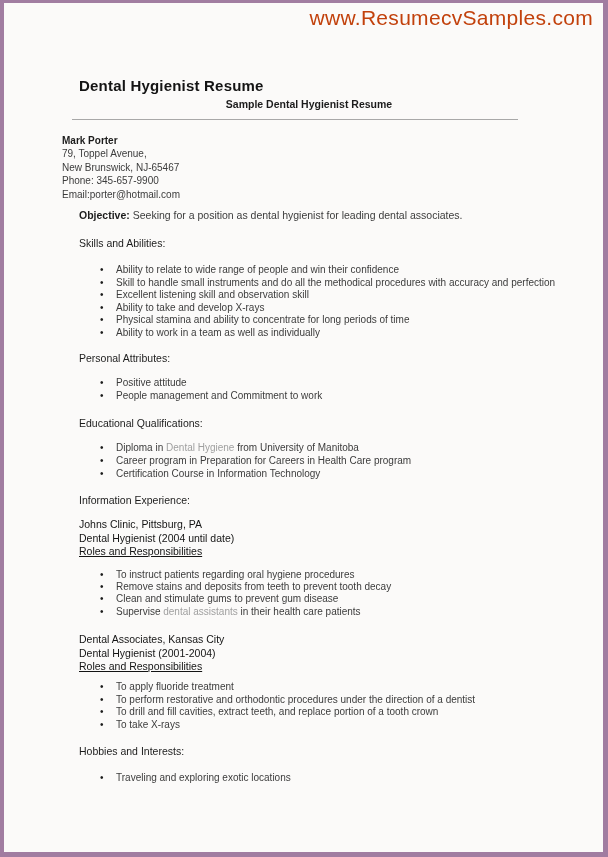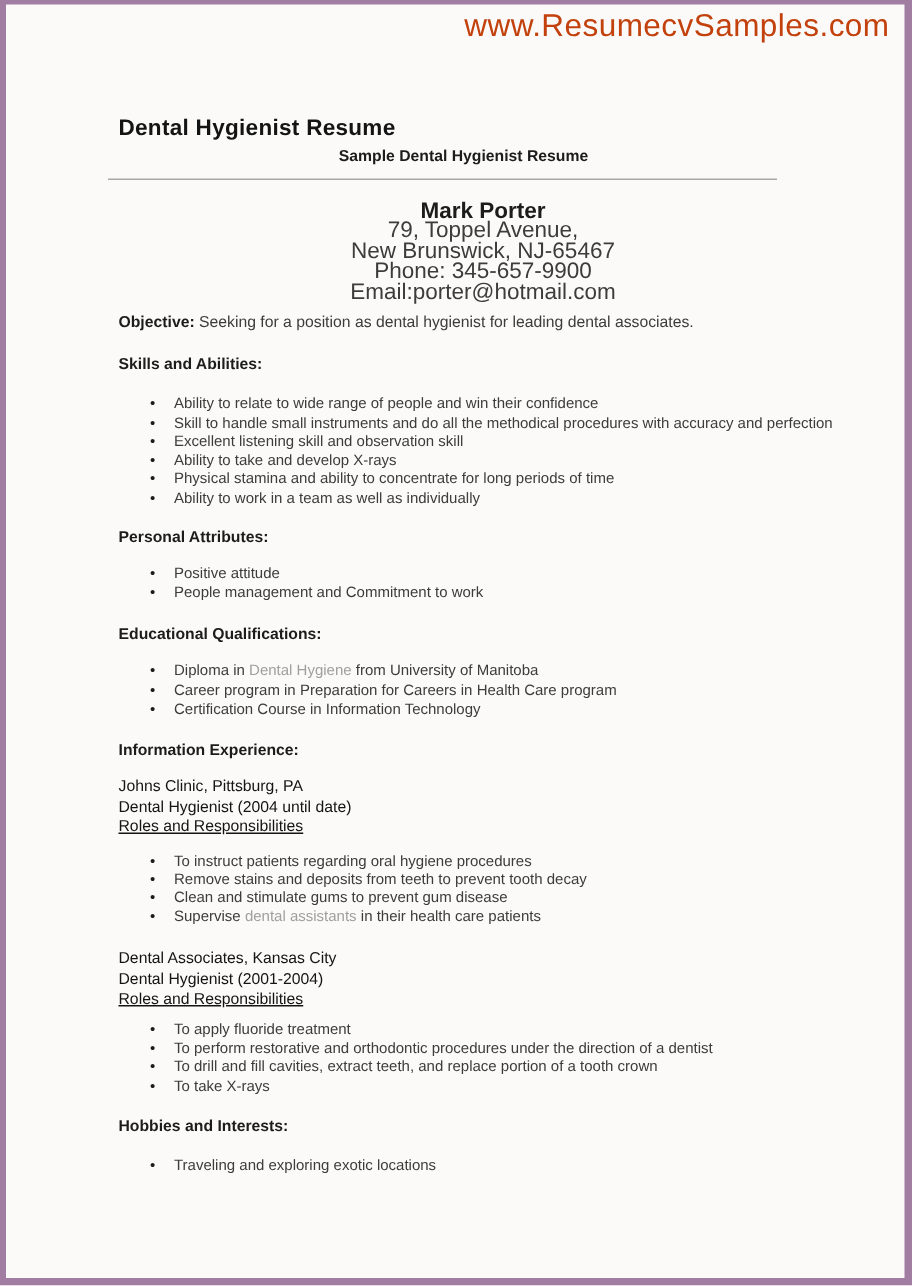--- a/index.html
+++ b/index.html
@@ -24,32 +24,32 @@
   }
   .doc-subtitle {
     position:absolute; top:95px; left:75px; width:460px;
     text-align:center; font-size:10.5px; font-weight:bold; color:#1c1c1c;
   }
   .rule {
     position:absolute; top:116px; left:68px; width:446px;
     border-top:1px solid #a8a8a8; height:0;
   }
   .contact {
-    position:absolute; top:131px; left:86px; width:464px;
-    text-align:center; font-size:15px; line-height:13.4px; color:#3c3c3c;
+    position:absolute; top:131px; left:58px; width:464px;
+    font-size:10px; line-height:13.4px; color:#3c3c3c;
   }
   .contact-name { font-weight:bold; color:#1c1c1c; }
   .objective {
     position:absolute; top:206px; left:75px; width:485px;
     font-size:10.5px; color:#3c3c3c;
   }
   .inline-label { font-weight:bold; color:#1c1c1c; }
   .sec-heading {
     position:absolute; left:75px;
-    font-size:10.5px; font-weight:bold; color:#1c1c1c;
+    font-size:10.5px; font-weight:normal; color:#1c1c1c;
   }
   #skills-heading     { top:234px; }
   #personal-heading   { top:349px; }
   #education-heading  { top:414px; }
   #experience-heading { top:491px; }
   #hobbies-heading    { top:742px; }
   .blist {
     position:absolute; left:75px; width:492px;
     list-style:none; font-size:10px; color:#3c3c3c;
   }

